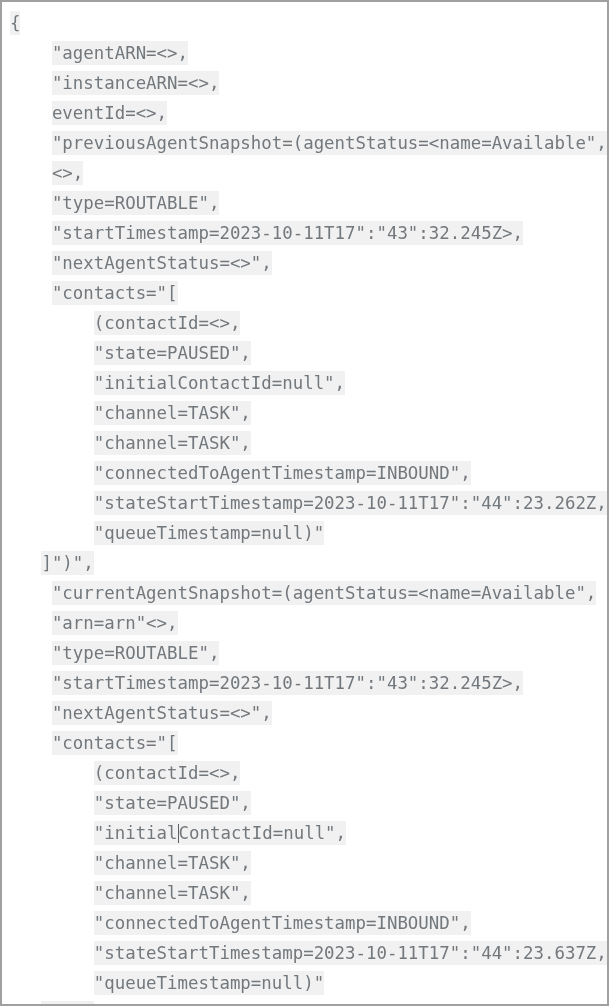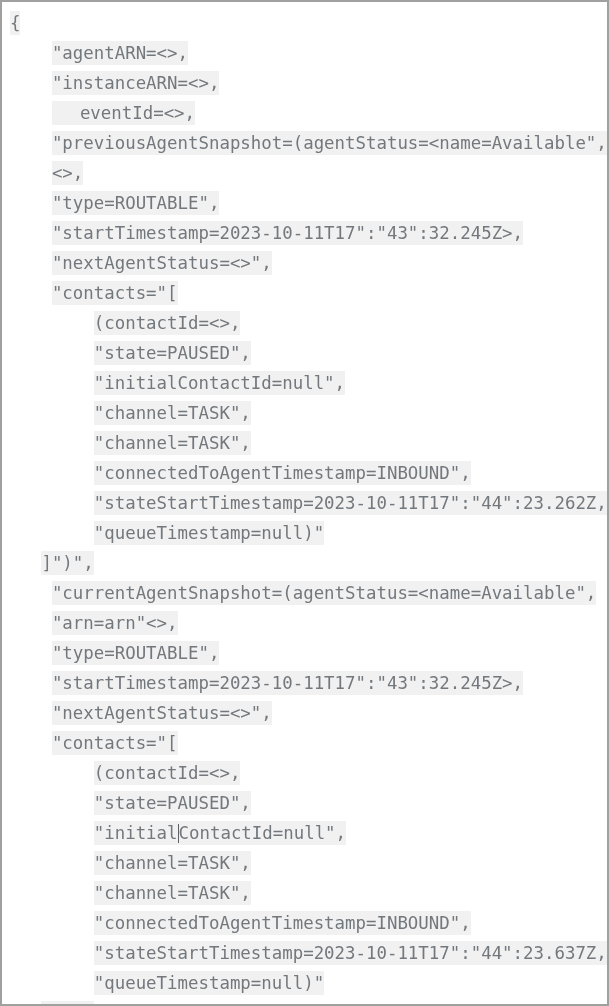--- a/index.html
+++ b/index.html
@@ -56,21 +56,21 @@
   }
 </style>
 </head>
 <body>
 
 <div id="code-frame" style="border-color: rgb(160, 160, 160); background: rgb(255, 255, 255);">
   <div id="code-block">
       <div class="code-line" style="color: rgb(115, 120, 125);"><span class="seg" style="background: rgb(241, 241, 241);">{</span></div>
       <div class="code-line" style="color: rgb(115, 120, 125);"><span>    </span><span class="seg" style="background: rgb(241, 241, 241);">"agentARN=&lt;&gt;,</span></div>
       <div class="code-line" style="color: rgb(115, 120, 125);"><span>    </span><span class="seg" style="background: rgb(241, 241, 241);">"instanceARN=&lt;&gt;,</span></div>
-      <div class="code-line" style="color: rgb(115, 120, 125);"><span>    </span><span class="seg" style="background: rgb(241, 241, 241); padding-left: 28px;">eventId=&lt;&gt;,</span></div>
+      <div class="code-line" style="color: rgb(115, 120, 125);"><span>    </span><span class="seg" style="background: rgb(241, 241, 241);">eventId=&lt;&gt;,</span></div>
       <div class="code-line" style="color: rgb(115, 120, 125);"><span>    </span><span class="seg" style="background: rgb(241, 241, 241);">"previousAgentSnapshot=(agentStatus=&lt;name=Available",</span></div>
       <div class="code-line" style="color: rgb(115, 120, 125);"><span>    </span><span class="seg" style="background: rgb(241, 241, 241);">&lt;&gt;,</span></div>
       <div class="code-line" style="color: rgb(115, 120, 125);"><span>    </span><span class="seg" style="background: rgb(241, 241, 241);">"type=ROUTABLE",</span></div>
       <div class="code-line" style="color: rgb(115, 120, 125);"><span>    </span><span class="seg" style="background: rgb(241, 241, 241);">"startTimestamp=2023-10-11T17":"43":32.245Z&gt;,</span></div>
       <div class="code-line" style="color: rgb(115, 120, 125);"><span>    </span><span class="seg" style="background: rgb(241, 241, 241);">"nextAgentStatus=&lt;&gt;",</span></div>
       <div class="code-line" style="color: rgb(115, 120, 125);"><span>    </span><span class="seg" style="background: rgb(241, 241, 241);">"contacts="[</span></div>
       <div class="code-line" style="color: rgb(115, 120, 125);"><span>        </span><span class="seg" style="background: rgb(241, 241, 241);">(contactId=&lt;&gt;,</span></div>
       <div class="code-line" style="color: rgb(115, 120, 125);"><span>        </span><span class="seg" style="background: rgb(241, 241, 241);">"state=PAUSED",</span></div>
       <div class="code-line" style="color: rgb(115, 120, 125);"><span>        </span><span class="seg" style="background: rgb(241, 241, 241);">"initialContactId=null",</span></div>
       <div class="code-line" style="color: rgb(115, 120, 125);"><span>        </span><span class="seg" style="background: rgb(241, 241, 241);">"channel=TASK",</span></div>

